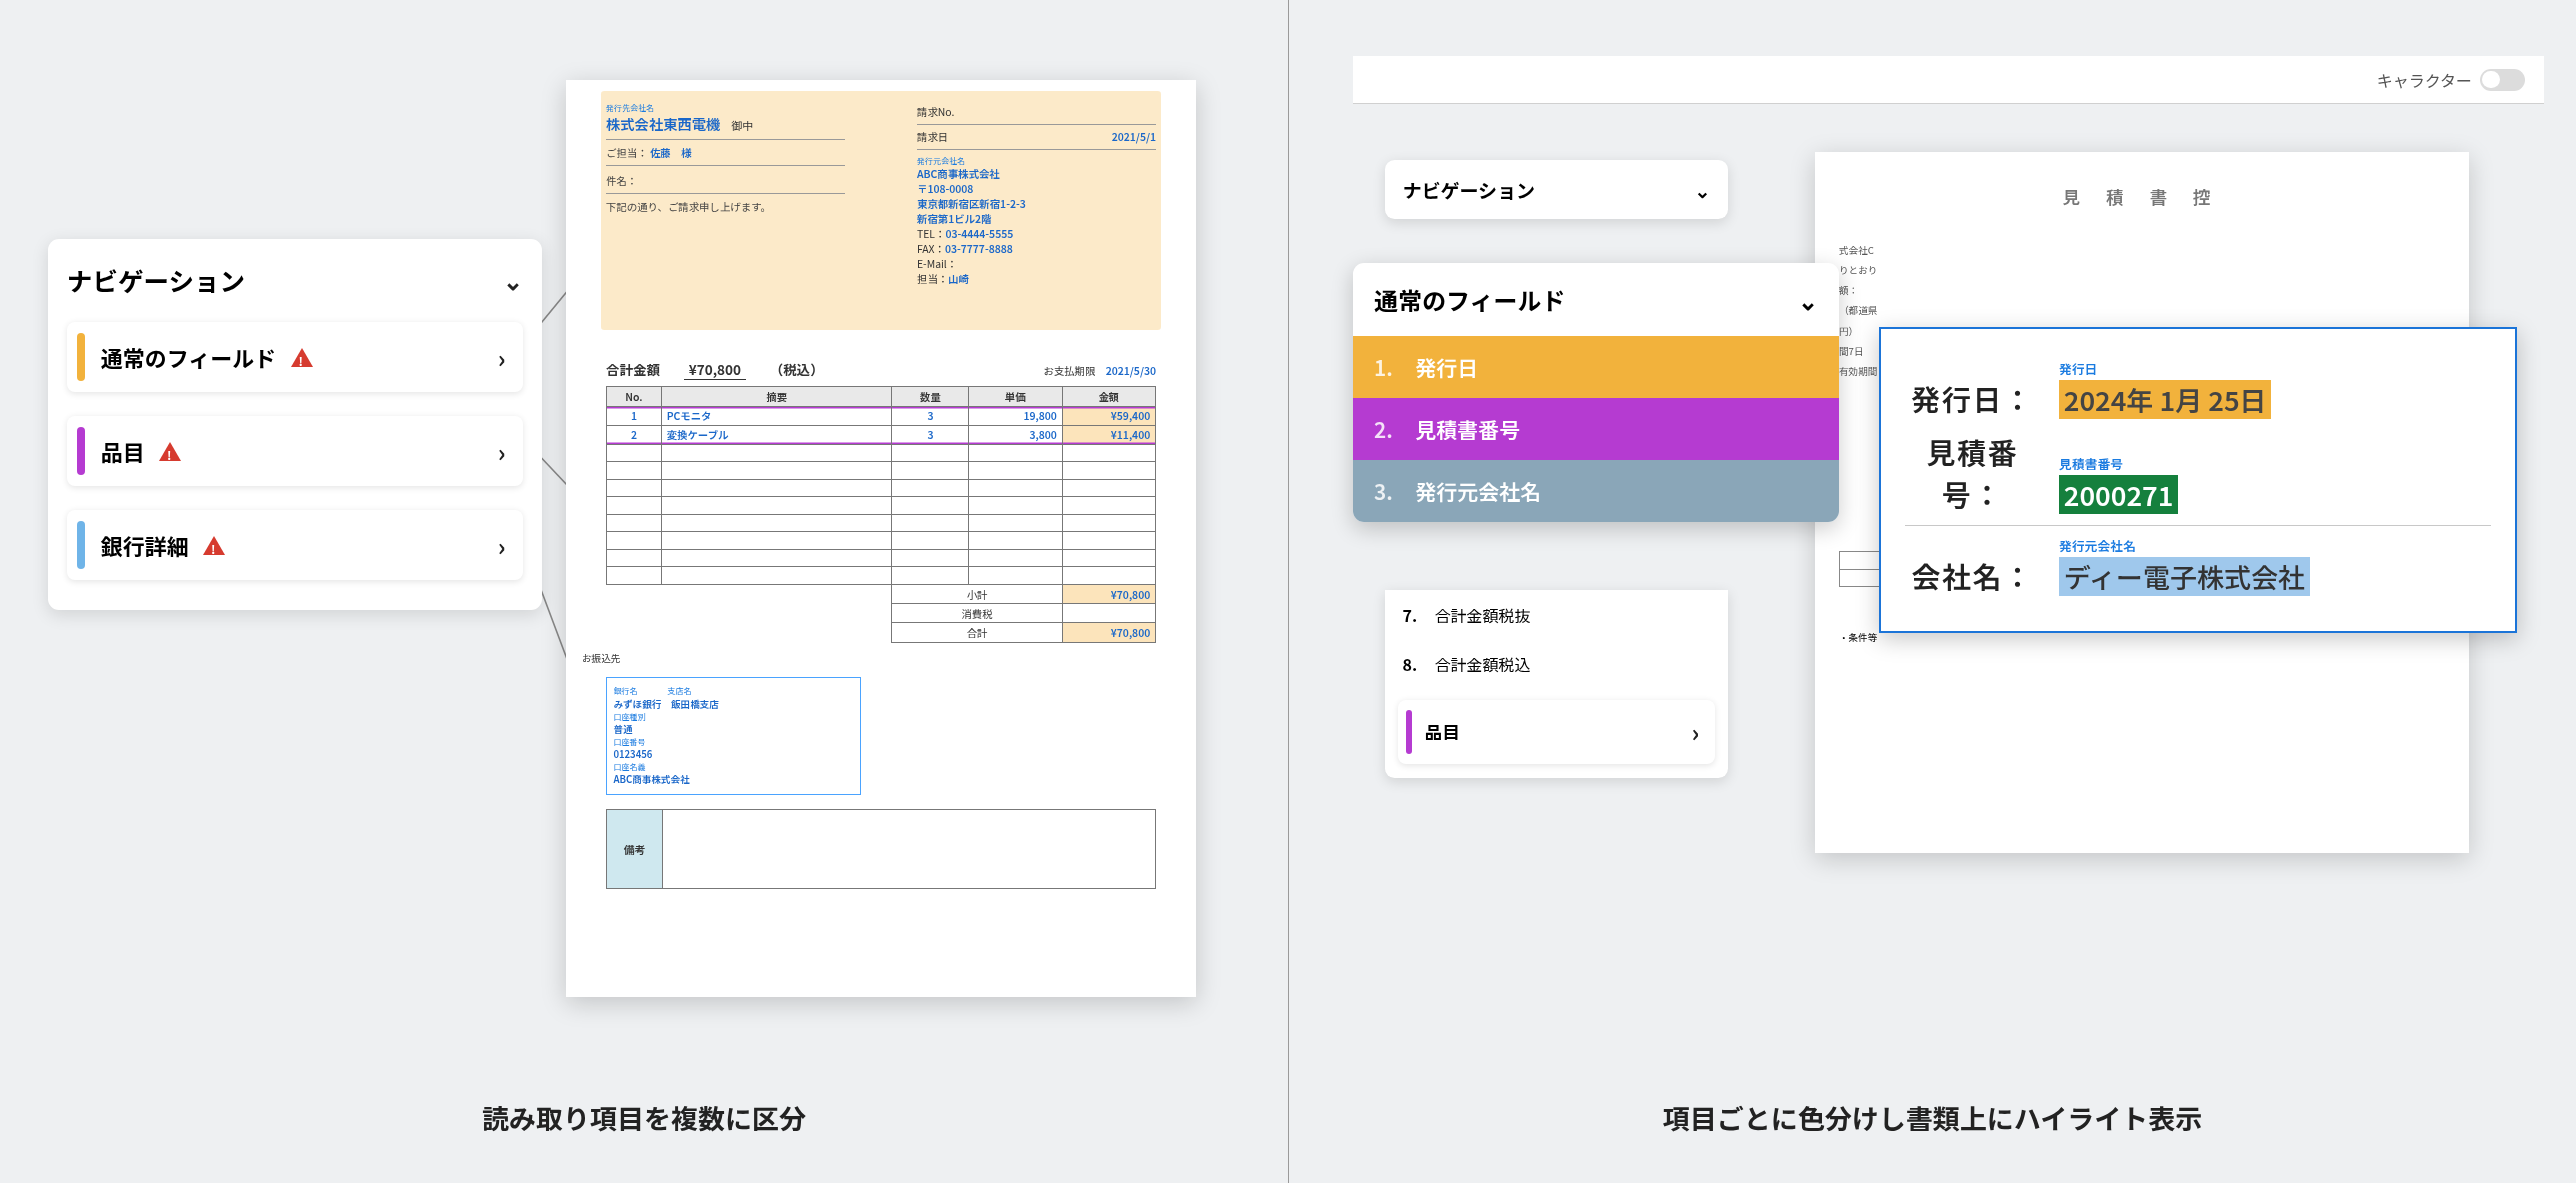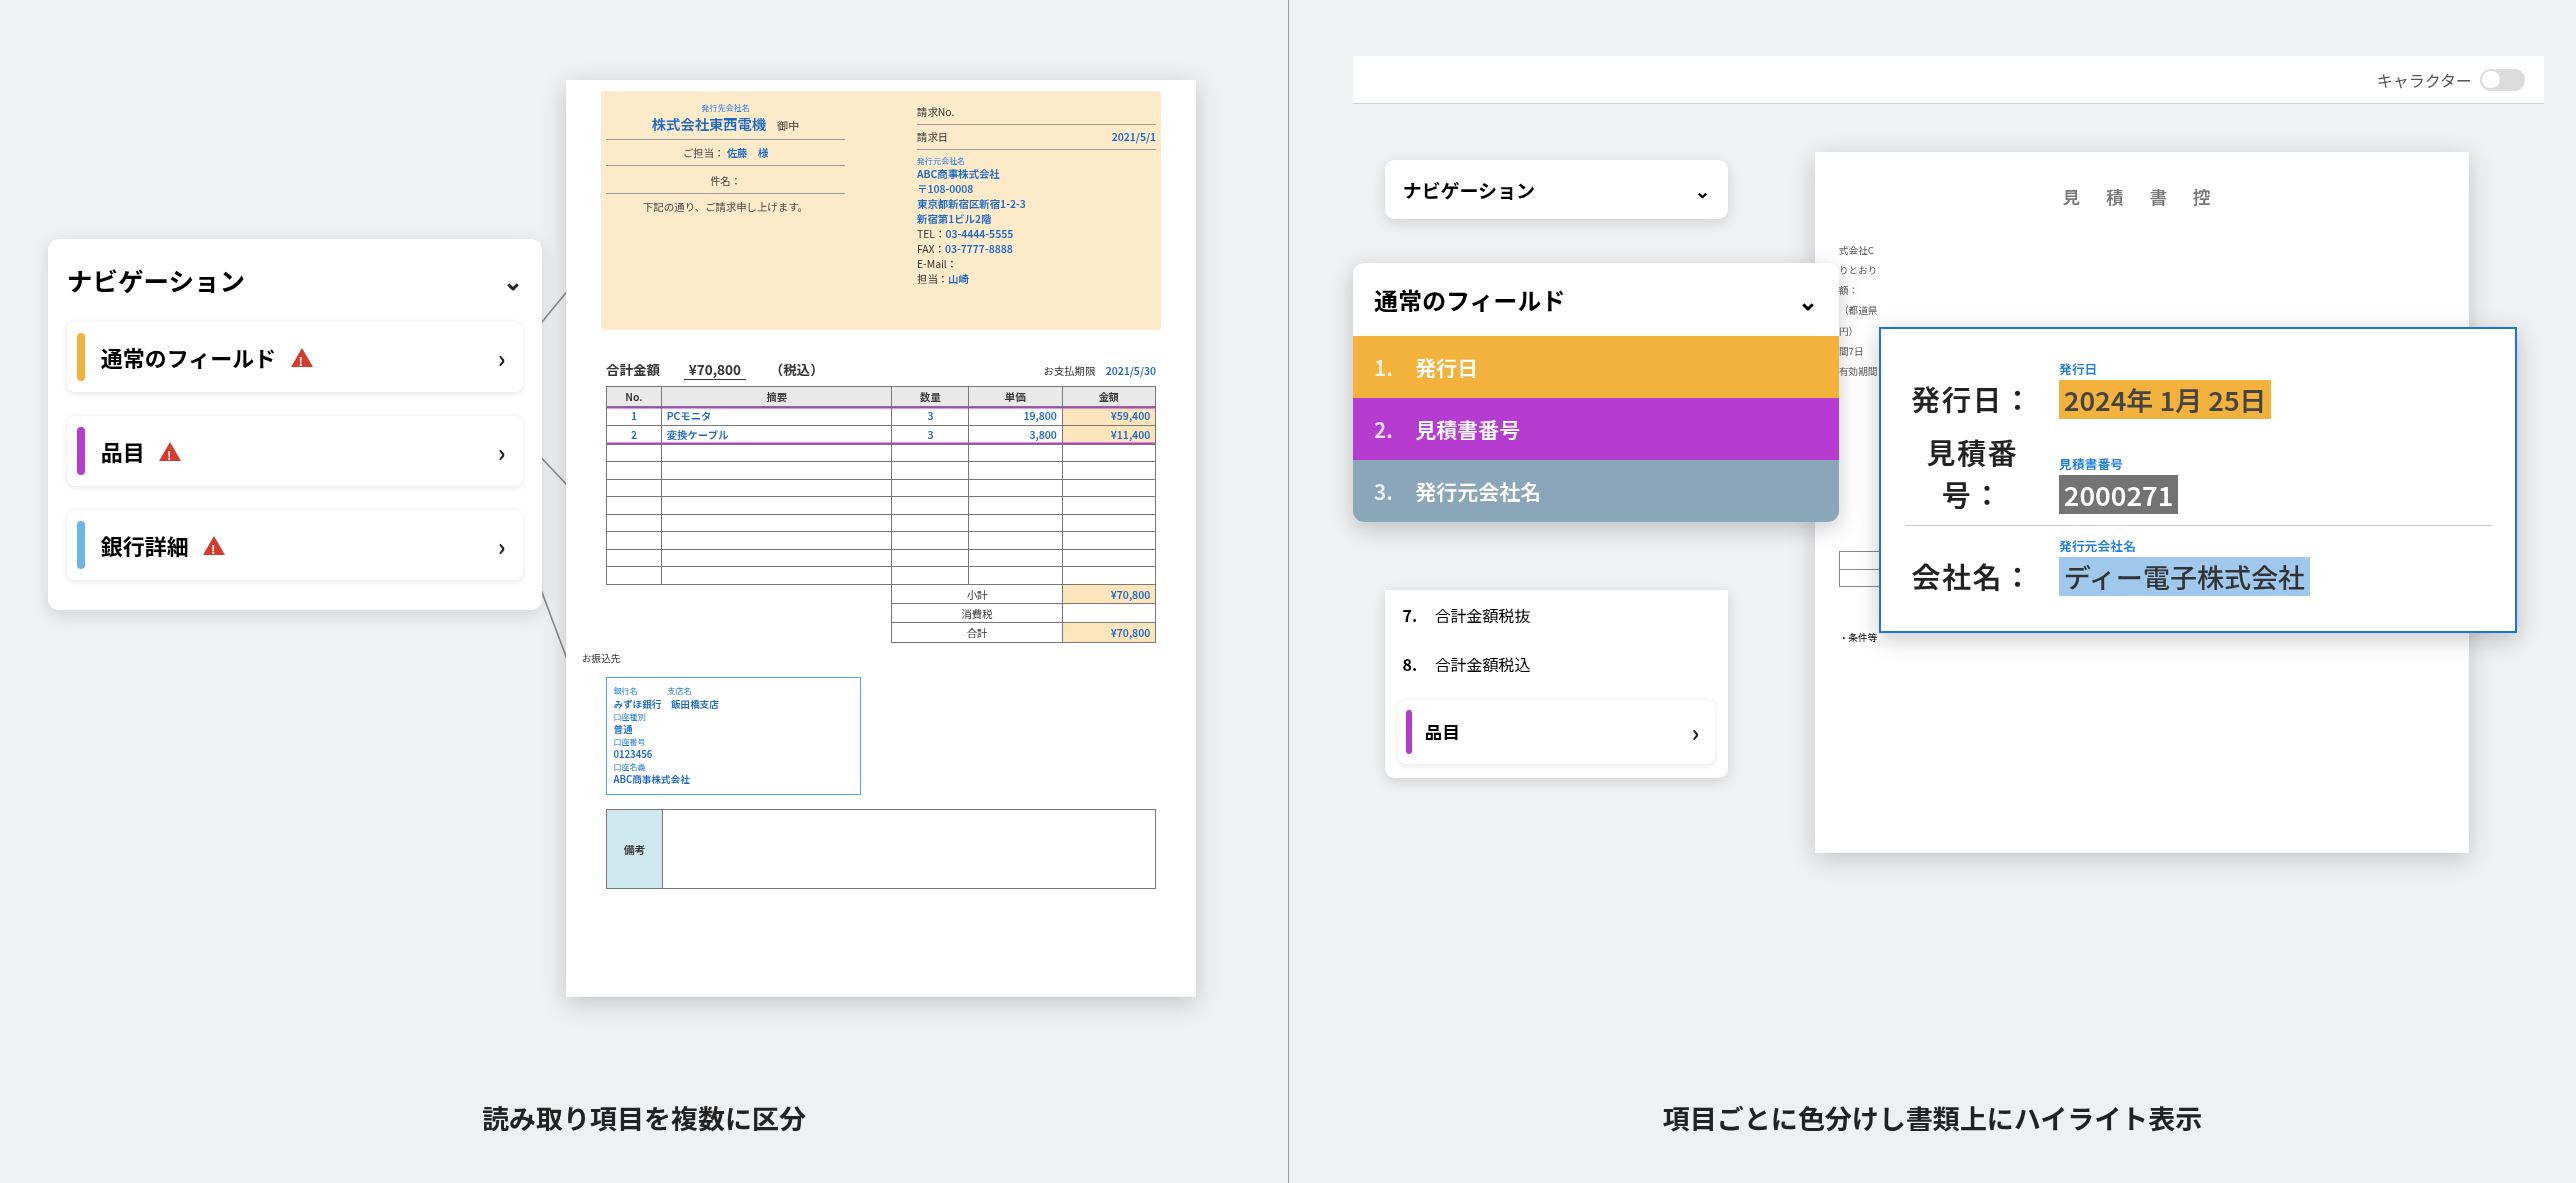--- a/index.html
+++ b/index.html
@@ -74,21 +74,21 @@
   .header-area {
     margin: 16px 40px 0;
     position: relative;
     height: 255px;
   }
   .orange-box {
     position:absolute; inset: -4.8px -4.8px auto -4.8px; height: 239px;
     background: rgba(245,178,60,.28);
     border-radius: 3.2px;
   }
-  .hdr-left { position:absolute; left:0; top:6.4px; width: 239px; text-align: center; }
+  .hdr-left { position:absolute; left:0; top:6.4px; width: 239px; }
   .hdr-right { position:absolute; right:0; top:6.4px; width: 239px; font-size:10.4px;}
   .tiny-tag { font-size:8px; color:#1a7be0; }
   .blue-val { color:#1a67c9; font-weight:600; }
   .thin { font-size:10.4px; color:#444; }
   .hr { height:0.8px; background:#999; margin:4.8px 0;}
   .hdr-row { display:flex; justify-content:space-between; margin:1.6px 0;}
 
   .total-line { margin: 8px 40px 6.4px; display:flex; gap:24px; font-weight:700; font-size:13.5px; align-items:baseline;}
   .total-line .amt { border-bottom:1.6px solid #333; padding:0 4.8px;}
   .total-right { margin-left:auto; font-size:10.4px; font-weight:400;}
@@ -194,21 +194,21 @@
     box-shadow:0 6.4px 22px rgba(0,0,0,.22);
     padding:19px 24px 24px;
     z-index: 40;
   }
   .call-row { display:flex; align-items:flex-end; gap:19px; margin:11px 0;}
   .call-label { font-size:29px; font-weight:600; letter-spacing:1.6px; color:#222; width:135px;text-align:center;}
   .call-stack { display:flex; flex-direction:column; }
   .mini-tag { font-size:12.8px; color:#1a7be0; font-weight:600; margin-bottom:1.6px;}
   .hl { font-size:27px; font-weight:600; padding:0 4.8px; display:inline-block;}
   .hl.orange { background:#f2b23c; color:#444;}
-  .hl.purple { background:#737373; color:#fff;}
+  .hl.purple { background:#15803d; color:#fff;}
   .hl.blue   { background:#9fc8ec; color:#333; font-weight:500;}
   .call-hr { height:0.8px; background:#c8c8c8; margin:4.8px 0 1.6px;}
 </style>
 </head>
 <body>
 
 <div class="half">
   <div class="left-stage">
 
     <svg class="connectors" viewBox="0 0 1576 1260" width="1256" height="1004">

